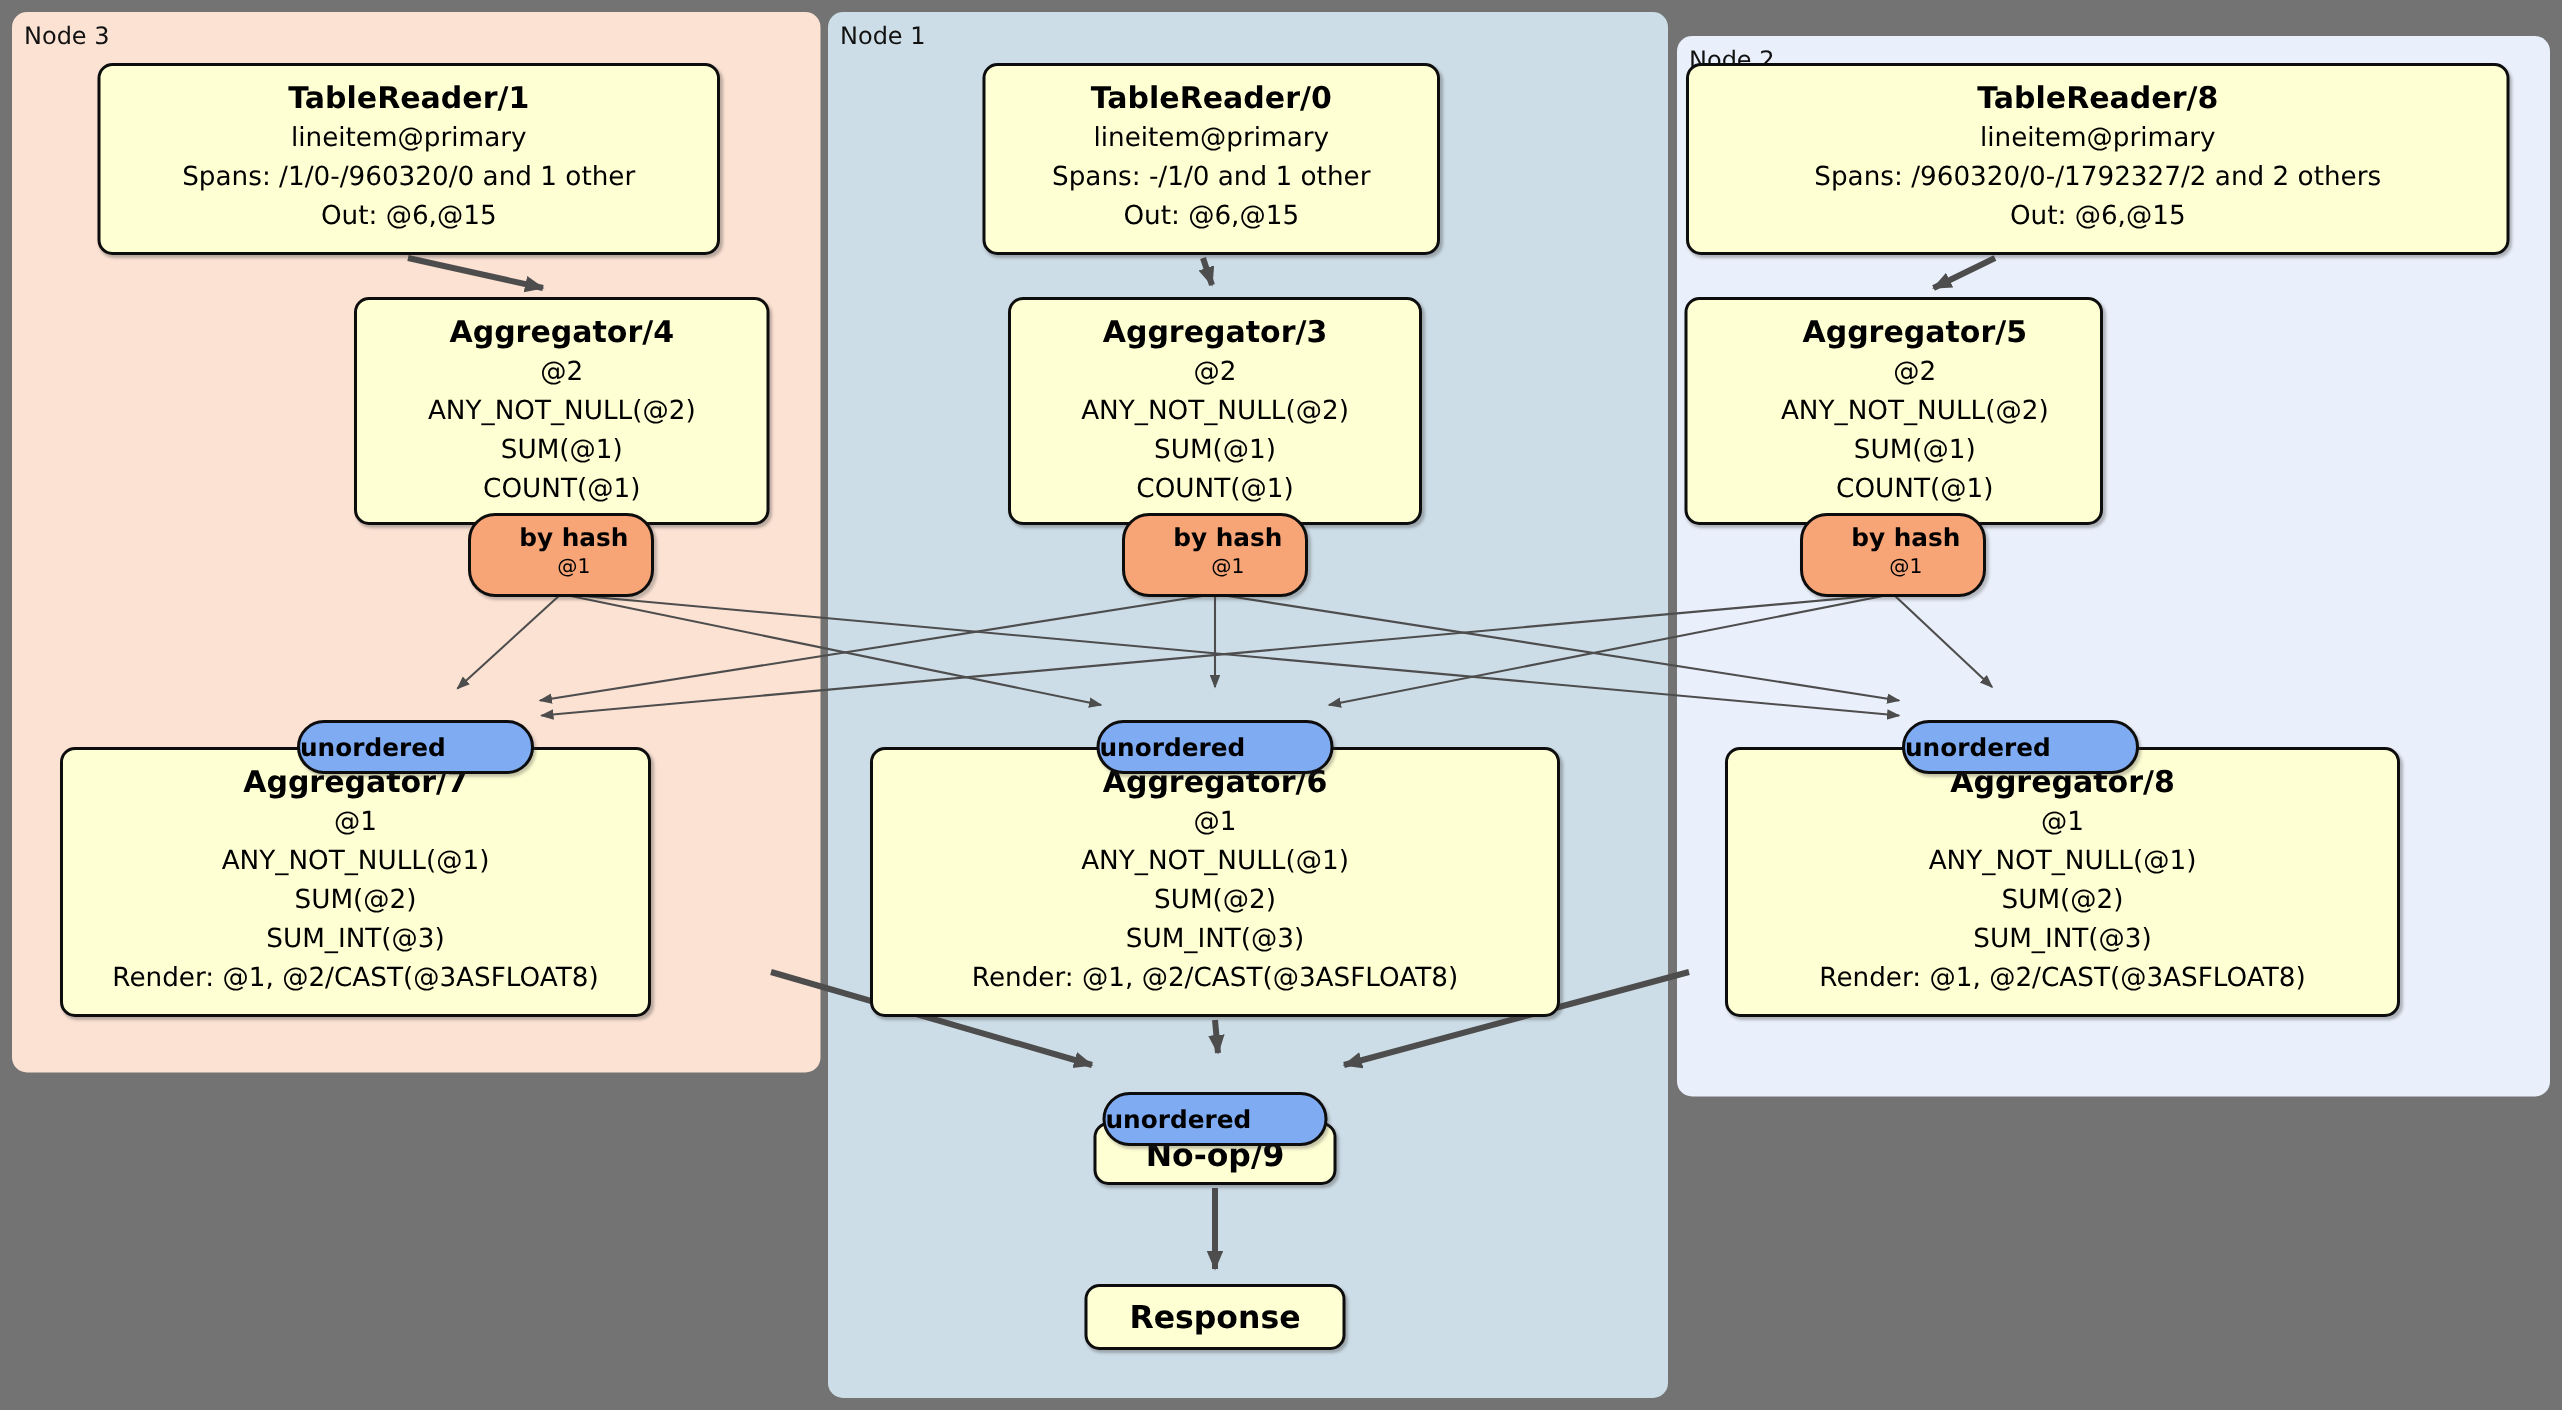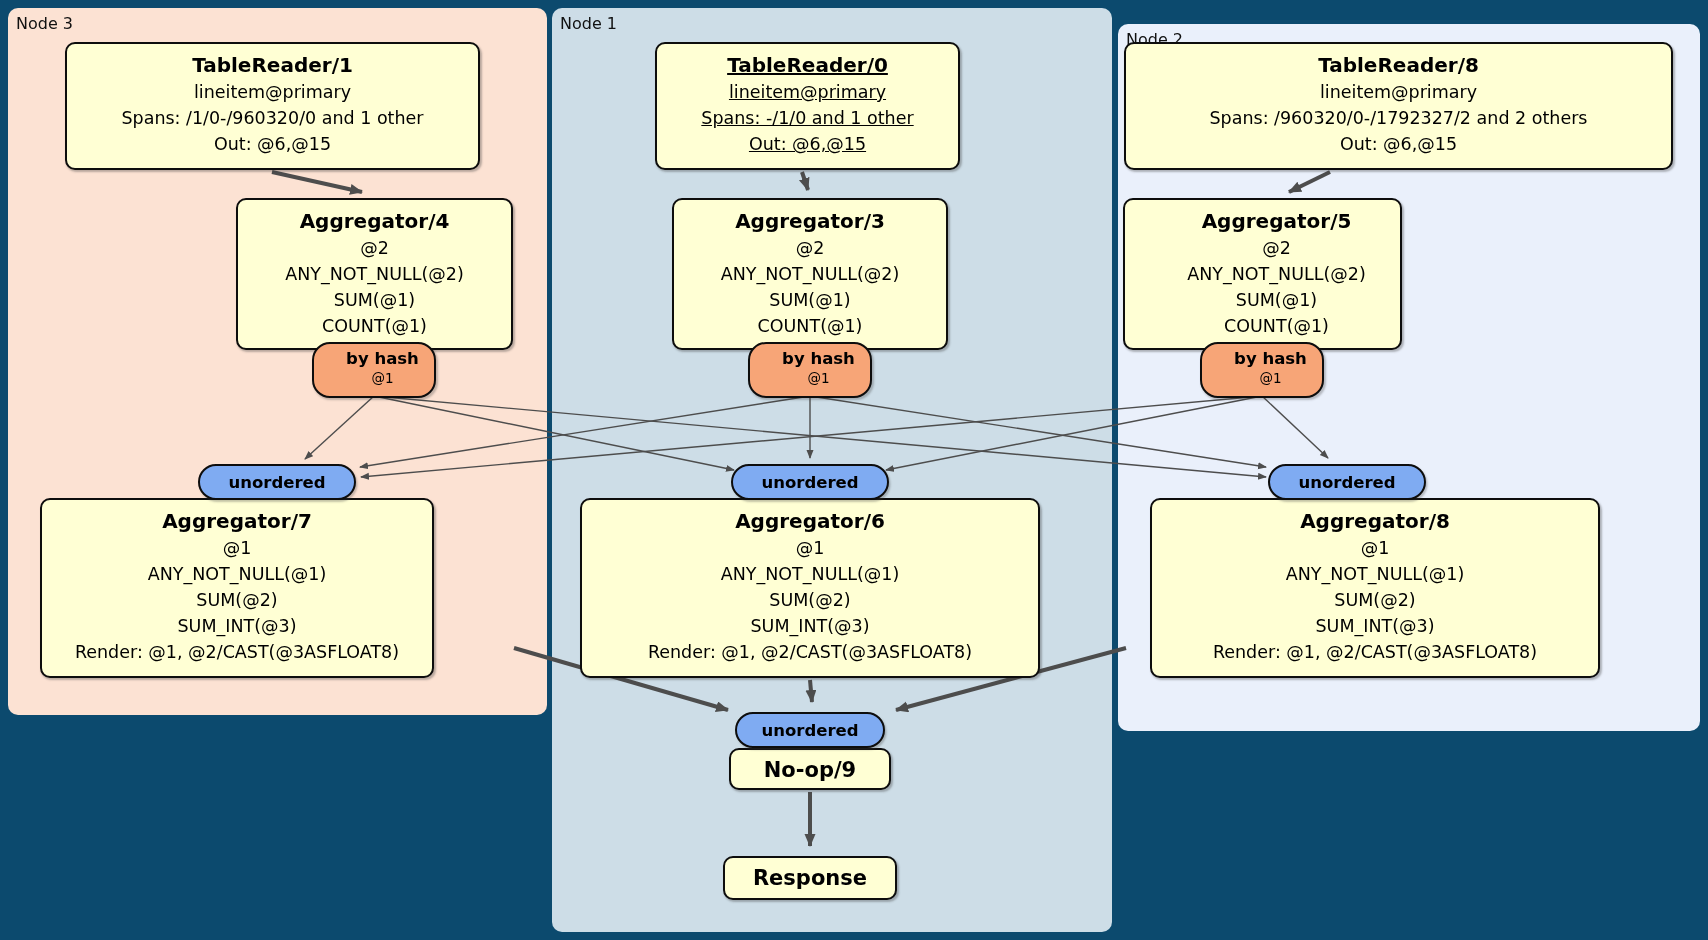--- a/index.html
+++ b/index.html
@@ -1,21 +1,21 @@
 <!DOCTYPE html>
 <html style="--c-node3-bg: #fce2d3; --c-node1-bg: #cddde7; --c-node2-bg: #eaf0fb; --c-processor-bg: #ffffd4; --c-router-bg: #f7a577; --c-sync-bg: #7fabf2; --c-edge: #4d4d4d;"><head>
 <meta charset="utf-8">
 <style>
   html,body { margin:0; padding:0; background:#ffffff; }
   body { font-family: "DejaVu Sans", "Liberation Sans", sans-serif; }
   .canvas {
     position: relative;
     width: 1708px;
     height: 940px;
-    background: #0c4a6e;
+    background: #737373;
     overflow: hidden;
   }
   .node-group {
     position: absolute;
     border-radius: 10px;
     z-index: 0;
   }
   .node-group .nlabel {
     position: absolute;
     top: 6px;
@@ -65,27 +65,28 @@
   }
   .router .rl { font-weight: bold; font-size: 16.5px; margin-top: 5px; line-height: 20px; }
   .router .rd { font-size: 13.5px; line-height: 18px; }
 
   .sync {
     position: absolute;
     height: 36px;
     background: var(--c-sync-bg);
     border: 2px solid #0d0d0d;
     border-radius: 18px;
-    text-align: center;
+    text-align: left;
     font-weight: bold;
     font-size: 16.5px;
     line-height: 33px;
     box-sizing: border-box;
     z-index: 3;
     box-shadow: 1.5px 2px 2px rgba(60,60,60,0.3);
+    margin-top: 16px;
   }
 </style>
 </head>
 <body>
 
 <div class="canvas">
 
   <div class="node-group ng3" style="left:8px; top:8px; width:539px; height:707px;">
     <div class="nlabel">Node 3</div>
   </div>
@@ -126,21 +127,21 @@
 
     <path class="edge-thick" d="M810,792 L810,846" marker-end="url(#ah)"></path>
   </svg>
 
   <div class="pbox" style="left:65px; top:42px; width:415px; height:128px;">
     <div class="title">TableReader/1</div>
     <div>lineitem@primary</div>
     <div>Spans: /1/0-/960320/0 and 1 other</div>
     <div>Out: @6,@15</div>
   </div>
-  <div class="pbox" style="left:655px; top:42px; width:305px; height:128px;text-decoration:underline;">
+  <div class="pbox" style="left:655px; top:42px; width:305px; height:128px;">
     <div class="title">TableReader/0</div>
     <div>lineitem@primary</div>
     <div>Spans: -/1/0 and 1 other</div>
     <div>Out: @6,@15</div>
   </div>
   <div class="pbox" style="left:1124px; top:42px; width:549px; height:128px;">
     <div class="title">TableReader/8</div>
     <div>lineitem@primary</div>
     <div>Spans: /960320/0-/1792327/2 and 2 others</div>
     <div>Out: @6,@15</div>

